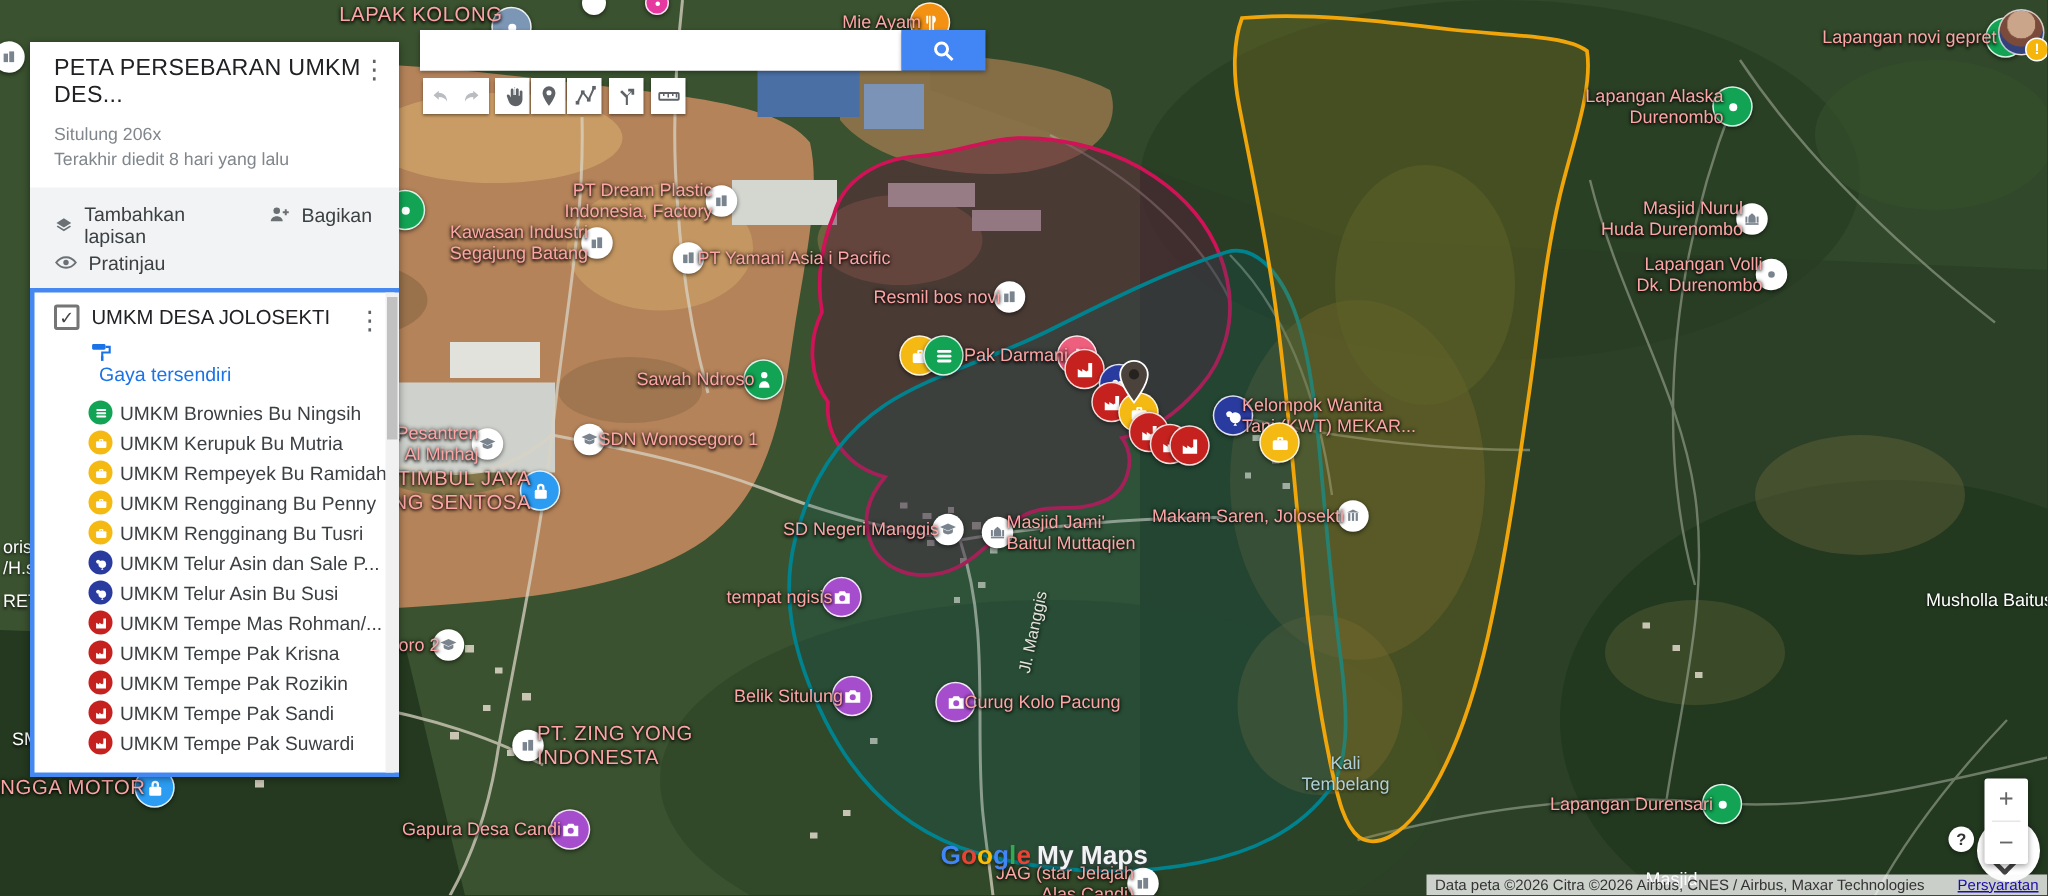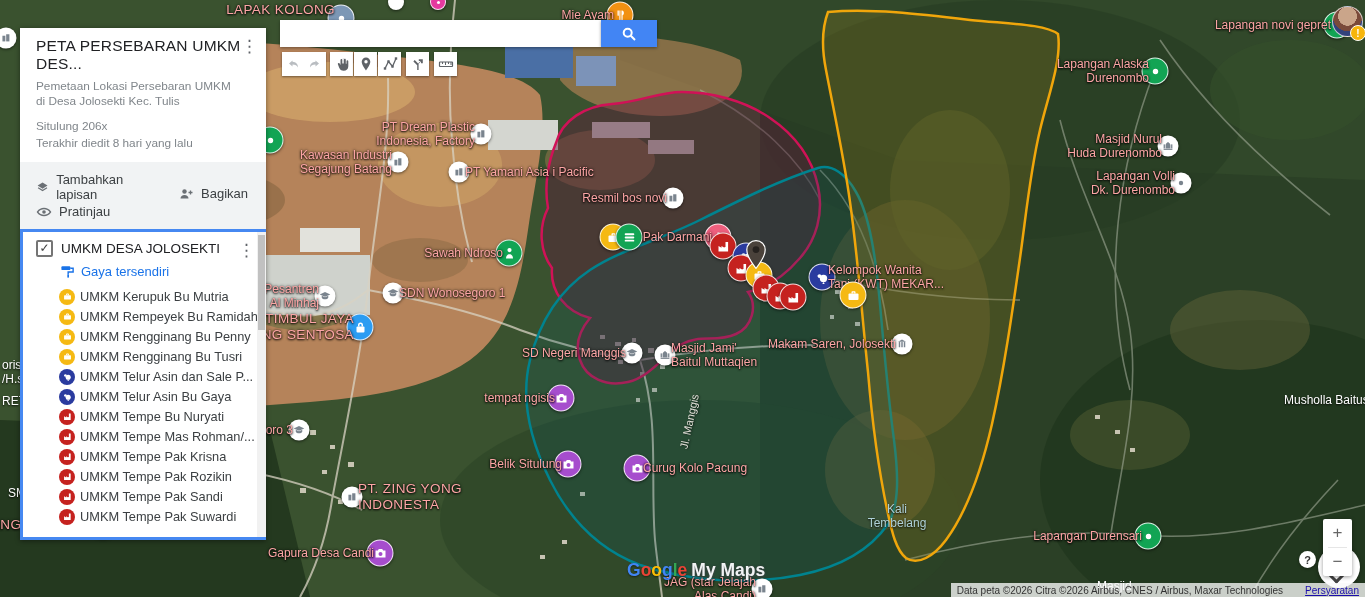--- a/index.html
+++ b/index.html
@@ -40,29 +40,29 @@
   
   #sidebar{position:absolute;left:20px;top:28px;width:246px;background:#fff;
       box-shadow:0 1px 5px rgba(0,0,0,.45);}
   #sb-head{padding:9px 14px 4px 16px;position:relative;}
   #sb-title{font-size:15.5px;color:#202124;letter-spacing:.2px;}
   #sb-sub{font-size:11.8px;color:#80868b;margin-top:6px;line-height:1.3;width:200px;}
   #sb-views{font-size:11.8px;color:#80868b;margin-top:9px;}
   #sb-edited{font-size:11.8px;color:#80868b;margin-top:3px;padding-bottom:8px;}
   .kebab{position:absolute;right:8px;font-size:17px;color:#5f6368;cursor:pointer;line-height:1;}
   #sb-actions{background:#f1f3f4;padding:8px 0 7px 16px;}
-  .act-row{display:flex;align-items:flex-end;margin:2px 0;gap:12px;}
+  .act-row{display:flex;align-items:flex-start;margin:2px 0;gap:12px;}
   .act{display:flex;align-items:center;margin-right:18px;cursor:pointer;}
   .act span{font-size:13px;color:#3c4043;margin-left:7px;}
   #layer-card{border:3px solid #4688f1;position:relative;padding:8px 0 10px 0;}
   #layer-row{display:flex;align-items:center;padding-left:13px;position:relative;}
   #layer-name{font-size:13.5px;color:#202124;margin-left:8px;}
   .cbx{width:13px;height:13px;border:2px solid #757575;border-radius:2px;display:flex;
       align-items:center;justify-content:center;font-size:12px;color:#424242;cursor:pointer;background:#fff;}
-  #style-row{display:flex;align-items:flex-end;margin:7px 0 8px 37px;cursor:pointer;}
+  #style-row{display:flex;align-items:flex-start;margin:7px 0 8px 37px;cursor:pointer;flex-direction:column;}
   #style-row span{font-size:13px;color:#1a73e8;margin-left:6px;}
   .itm{display:flex;align-items:center;height:20px;padding-left:36px;cursor:pointer;}
   .itm .sicon{width:16px;height:16px;border-radius:50%;display:flex;align-items:center;justify-content:center;flex:none;}
   .itm span{font-size:12.8px;color:#3c4043;margin-left:5px;white-space:nowrap;}
   #sb-scroll{position:absolute;right:-3px;top:0;width:9px;height:100%;background:#f1f1f1;}
   #sb-thumb{position:absolute;left:1px;top:3px;width:7px;height:95px;background:#c1c1c1;}
   
   #avatar{position:absolute;left:1332px;top:6px;width:29px;height:29px;border-radius:50%;
      background:radial-gradient(circle at 50% 32%, #caa58a 0 38%, #7a4a3a 39% 60%, #33427c 61% 100%);
      border:1px solid rgba(255,255,255,.7);cursor:pointer;}
@@ -424,21 +424,21 @@
         <div class="plabel left">TB TIMBUL JAYA
 GGENG SENTOSA</div>
       </div>
       <div class="poi" style="left: 299px; top: 430px;">
         <div class="mk mk-white" style="width: 21px; height: 21px;">
           <svg width="13" height="13" viewBox="0 0 16 16" fill="#7a848e">
             <path d="M8 3L1.5 6 8 9l6.5-3z"></path>
             <path d="M4 7.6v2.5c0 .9 1.8 1.9 4 1.9s4-1 4-1.9V7.6L8 9.5z"></path>
           </svg>
         </div>
-        <div class="plabel left">oro 3</div>
+        <div class="plabel left">oro 2</div>
       </div>
       <div class="poi big" style="left: 352px; top: 497px;">
         <div class="mk mk-white" style="width: 21px; height: 21px;">
           <svg width="13" height="13" viewBox="0 0 16 16" fill="#7a848e">
             <rect x="3.6" y="5.2" width="3.6" height="7"></rect>
             <rect x="8.2" y="3.4" width="4" height="8.8"></rect>
           </svg>
         </div>
         <div class="plabel right">PT. ZING YONG
 INDONESTA</div>
@@ -676,21 +676,20 @@
             <path d="M4.5 6v2M7.5 6v3M10.5 6v2M13 6v3" stroke="#5f6368" stroke-width="1"></path>
           </svg>
         </div>
       </div>
     </div>
 
   <div id="sidebar">
     <div id="sb-head">
       <div id="sb-title">PETA PERSEBARAN UMKM DES...</div>
       <div class="kebab" style="top:10px;">⋮</div>
-      <div id="sb-sub">Pemetaan Lokasi Persebaran UMKM di Desa Jolosekti Kec. Tulis</div>
       <div id="sb-views">Situlung 206x</div>
       <div id="sb-edited">Terakhir diedit 8 hari yang lalu</div>
     </div>
     <div id="sb-actions">
       <div class="act-row">
         <div class="act">
           <svg width="16" height="16" viewBox="0 0 16 16">
             <path d="M8 2.5l6 3.8-6 3.8-6-3.8z" fill="#6b7075"></path>
             <path d="M2.6 8.9L8 12.3l5.4-3.4" stroke="#6b7075" stroke-width="1.4" fill="none"></path>
           </svg>
@@ -724,20 +723,30 @@
       <div id="style-row">
         <svg width="15" height="15" viewBox="0 0 16 16">
           <rect x="1.5" y="2.5" width="9.5" height="4" rx="1" fill="#1a73e8"></rect>
           <path d="M11 4.5h3v4H8.7v2.5" stroke="#1a73e8" stroke-width="1.5" fill="none"></path>
           <rect x="7.8" y="11" width="1.8" height="3.5" fill="#1a73e8"></rect>
         </svg>
         <span>Gaya tersendiri</span>
       </div>
       <div id="layer-items">
           <div class="itm">
+            <div class="sicon" style="background: rgb(18, 164, 84);">
+              <svg width="11" height="11" viewBox="0 0 16 16" fill="#fff">
+                <rect x="3.2" y="3.8" width="9.6" height="1.9" rx=".95"></rect>
+                <rect x="3.2" y="7" width="9.6" height="1.9" rx=".95"></rect>
+                <rect x="3.2" y="10.2" width="9.6" height="1.9" rx=".95"></rect>
+              </svg>
+            </div>
+            <span>UMKM Brownies Bu Ningsih</span>
+          </div>
+          <div class="itm">
             <div class="sicon" style="background: rgb(245, 185, 19);">
               <svg width="11" height="11" viewBox="0 0 16 16" fill="#fff">
                 <rect x="3" y="6" width="10" height="6.5" rx="1"></rect>
                 <path d="M6 6V4.8c0-.6.4-1 1-1h2c.6 0 1 .4 1 1V6H8.7V5H7.3v1z"></path>
               </svg>
             </div>
             <span>UMKM Kerupuk Bu Mutria</span>
           </div>
           <div class="itm">
             <div class="sicon" style="background: rgb(245, 185, 19);">
@@ -779,29 +788,21 @@
           </div>
           <div class="itm">
             <div class="sicon" style="background: rgb(42, 59, 159);">
               <svg width="11" height="11" viewBox="0 0 16 16" fill="#fff">
                 <circle cx="9" cy="9" r="3.7"></circle>
                 <circle cx="5" cy="6.6" r="1.9"></circle>
                 <path d="M2.7 6.4l1.8-1v2z"></path>
                 <path d="M9 12.4l-1.2 2h2.4z"></path>
               </svg>
             </div>
-            <span>UMKM Telur Asin Bu Gaya</span>
-          </div>
-          <div class="itm">
-            <div class="sicon" style="background: rgb(197, 34, 31);">
-              <svg width="11" height="11" viewBox="0 0 16 16" fill="#fff">
-                <path d="M3 13V7.5L6 9.3V7.5L9 9.3V8.6H10V3.5H12.6V13Z"></path>
-              </svg>
-            </div>
-            <span>UMKM Tempe Bu Nuryati</span>
+            <span>UMKM Telur Asin Bu Susi</span>
           </div>
           <div class="itm">
             <div class="sicon" style="background: rgb(197, 34, 31);">
               <svg width="11" height="11" viewBox="0 0 16 16" fill="#fff">
                 <path d="M3 13V7.5L6 9.3V7.5L9 9.3V8.6H10V3.5H12.6V13Z"></path>
               </svg>
             </div>
             <span>UMKM Tempe Mas Rohman/...</span>
           </div>
           <div class="itm">

